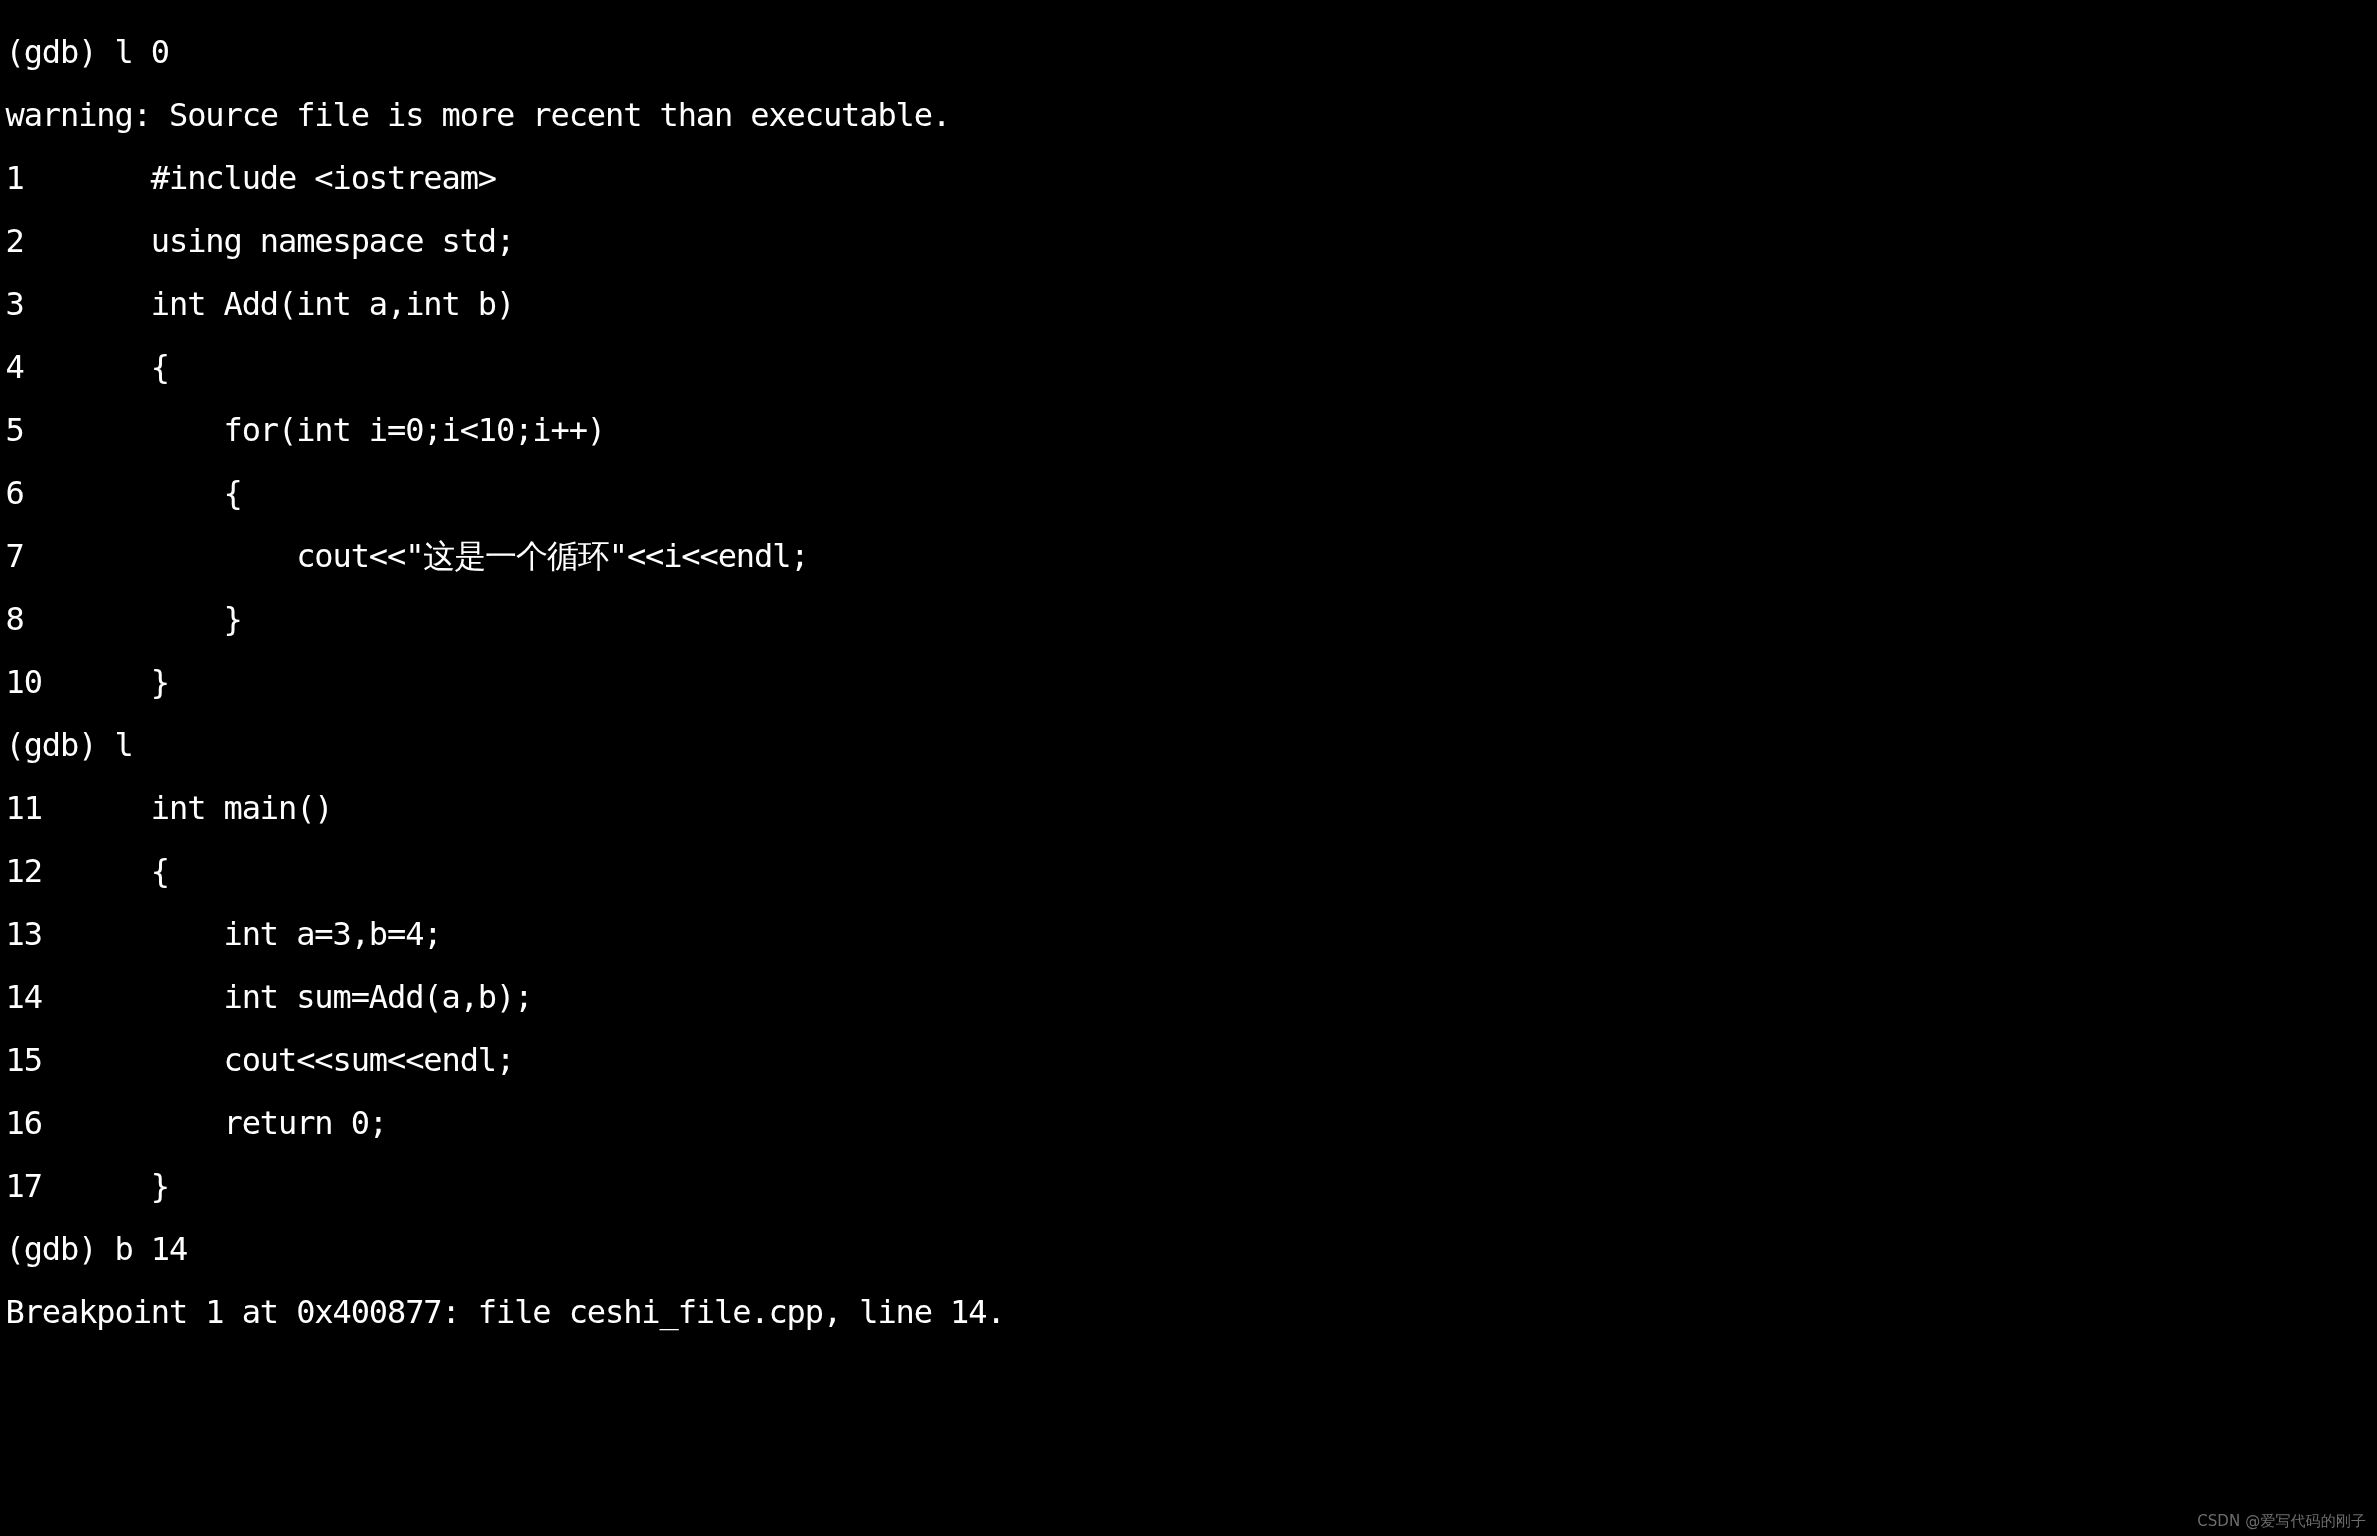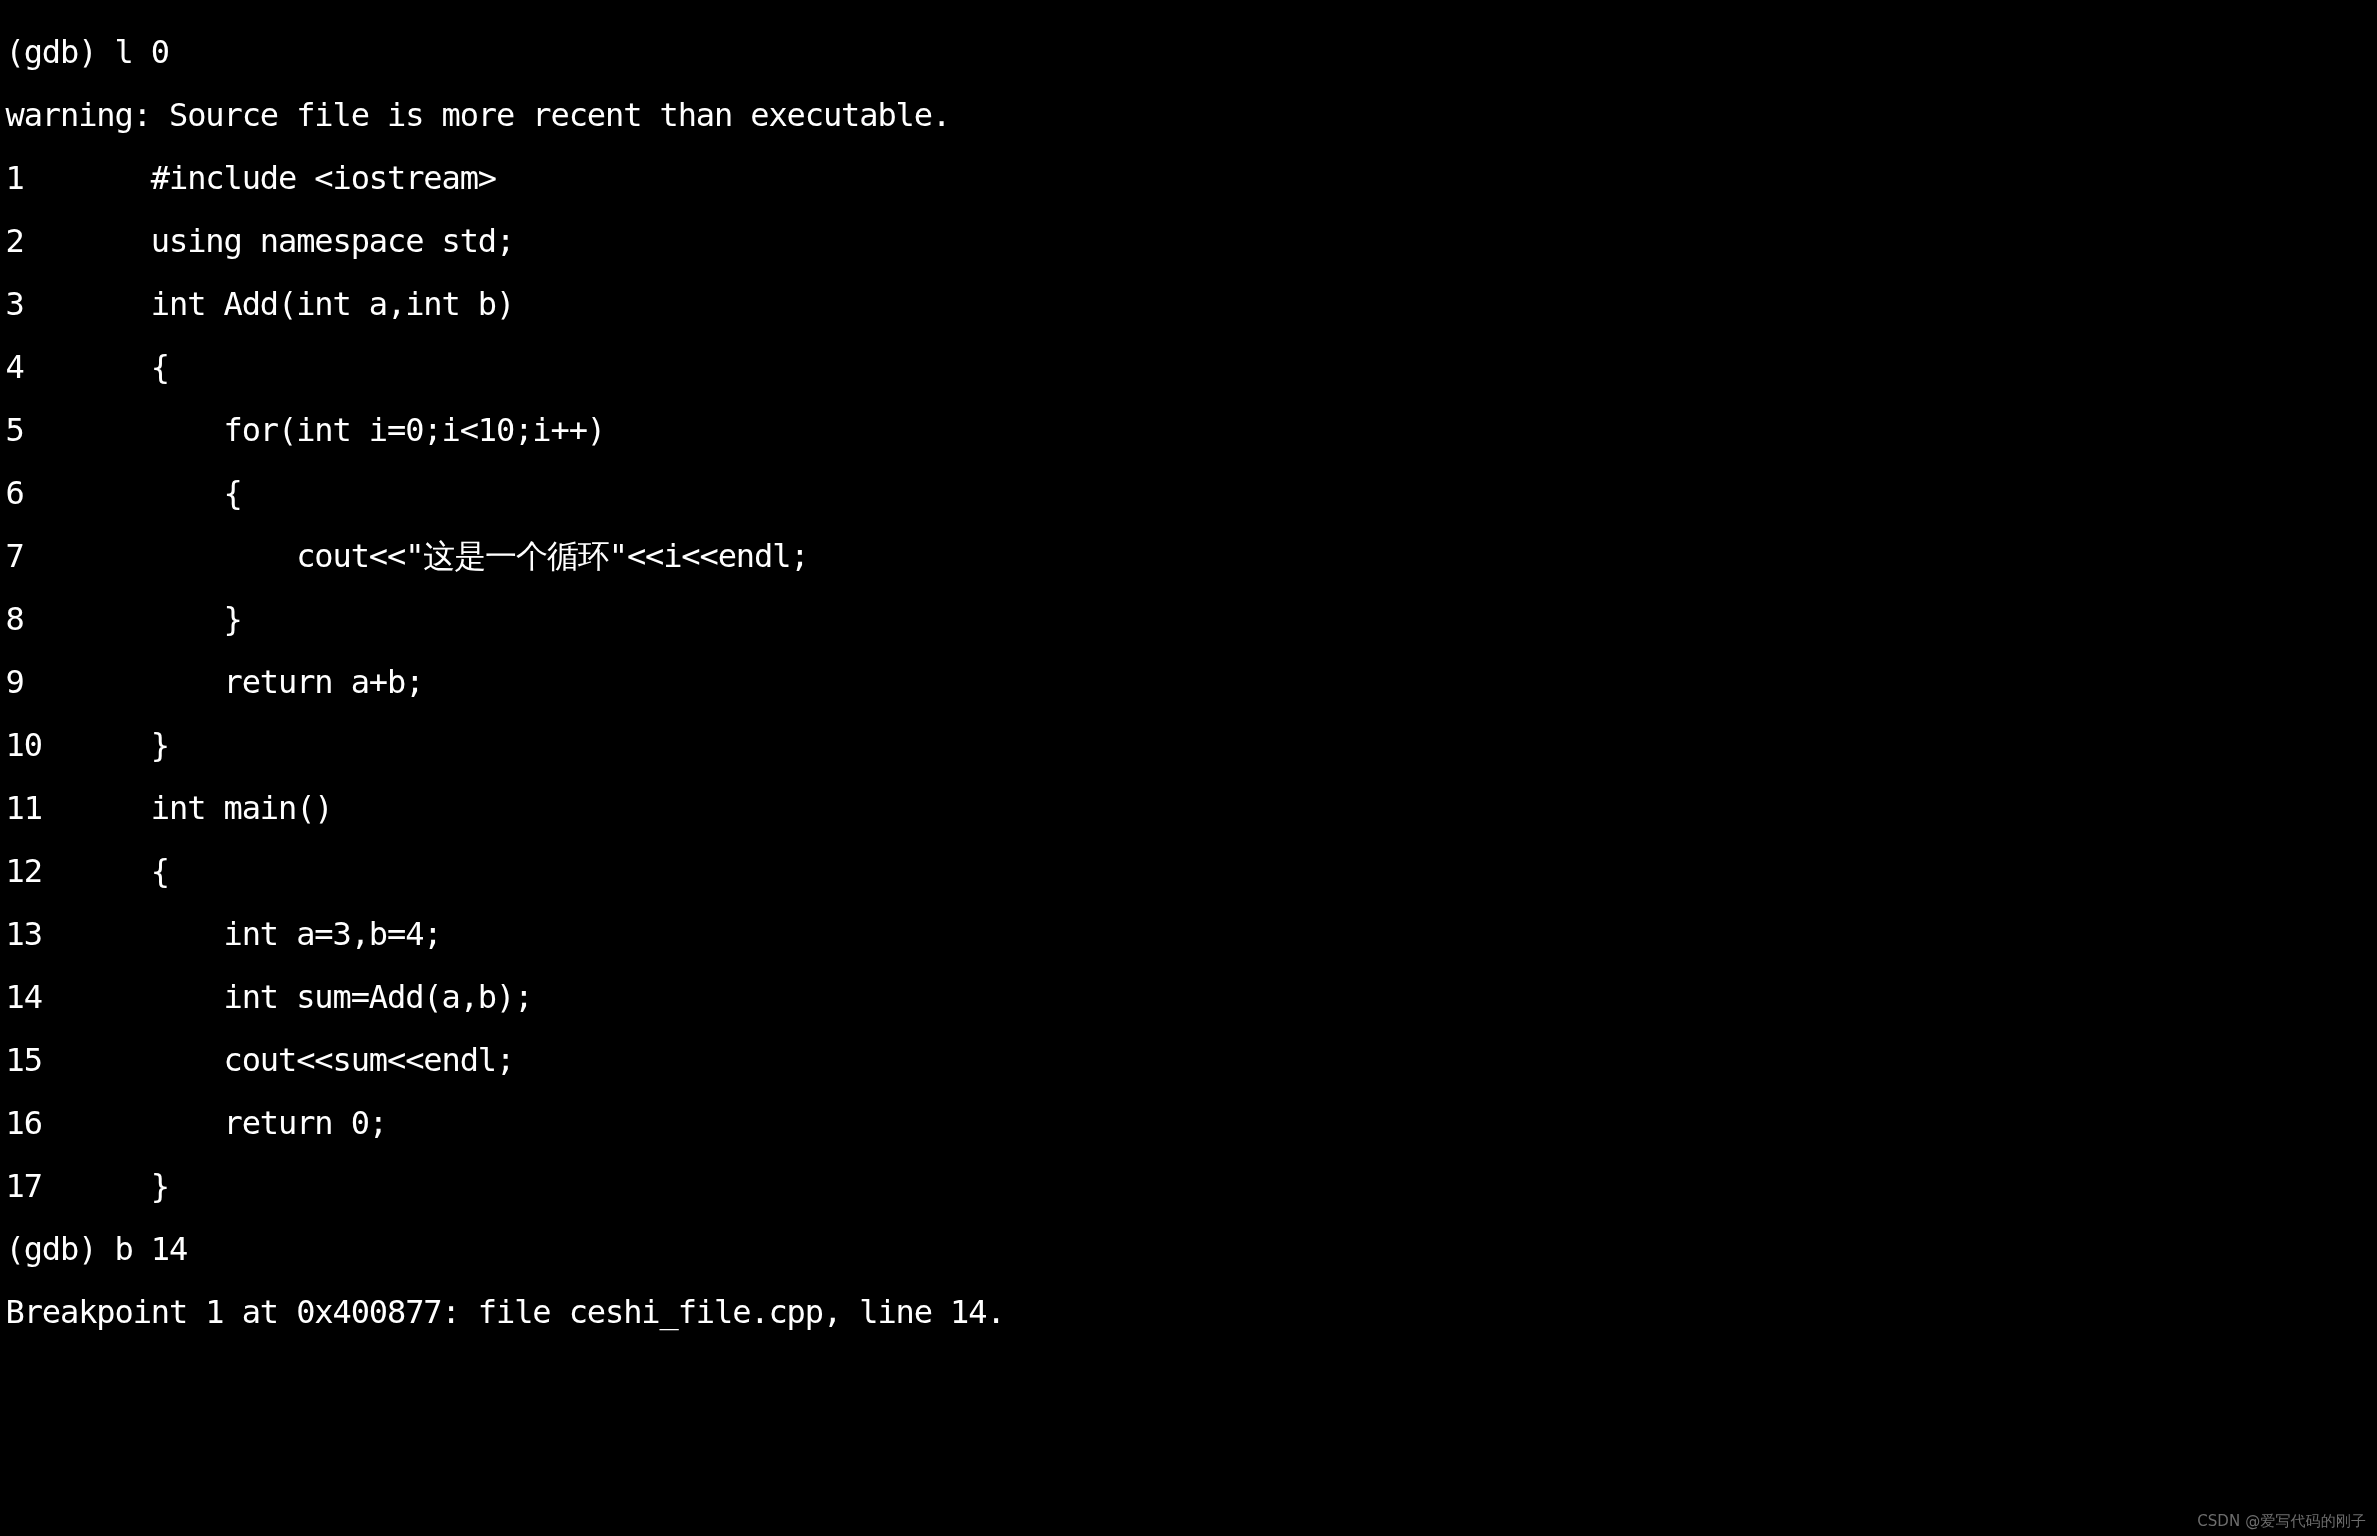--- a/index.html
+++ b/index.html
@@ -62,22 +62,22 @@
   <span class="term-line">(gdb) l 0</span>
   <span class="term-line">warning: Source file is more recent than executable.</span>
   <span class="term-line">1       #include &lt;iostream&gt;</span>
   <span class="term-line">2       using namespace std;</span>
   <span class="term-line">3       int Add(int a,int b)</span>
   <span class="term-line">4       {</span>
   <span class="term-line">5           for(int i=0;i&lt;10;i++)</span>
   <span class="term-line">6           {</span>
   <span class="term-line">7               cout&lt;&lt;"这是一个循环"&lt;&lt;i&lt;&lt;endl;</span>
   <span class="term-line">8           }</span>
-  <span class="term-line">9           return a+b;</span>
   <span class="term-line">10      }</span>
+  <span class="term-line">(gdb) l</span>
   <span class="term-line">11      int main()</span>
   <span class="term-line">12      {</span>
   <span class="term-line">13          int a=3,b=4;</span>
   <span class="term-line">14          int sum=Add(a,b);</span>
   <span class="term-line">15          cout&lt;&lt;sum&lt;&lt;endl;</span>
   <span class="term-line">16          return 0;</span>
   <span class="term-line">17      }</span>
   <span class="term-line">(gdb) b 14</span>
   <span class="term-line">Breakpoint 1 at 0x400877: file ceshi_file.cpp, line 14.</span>
 

